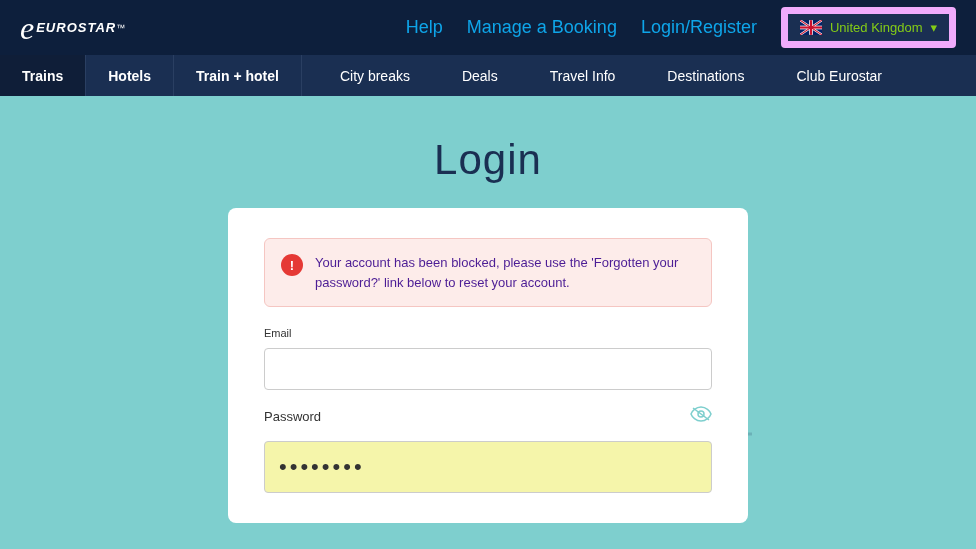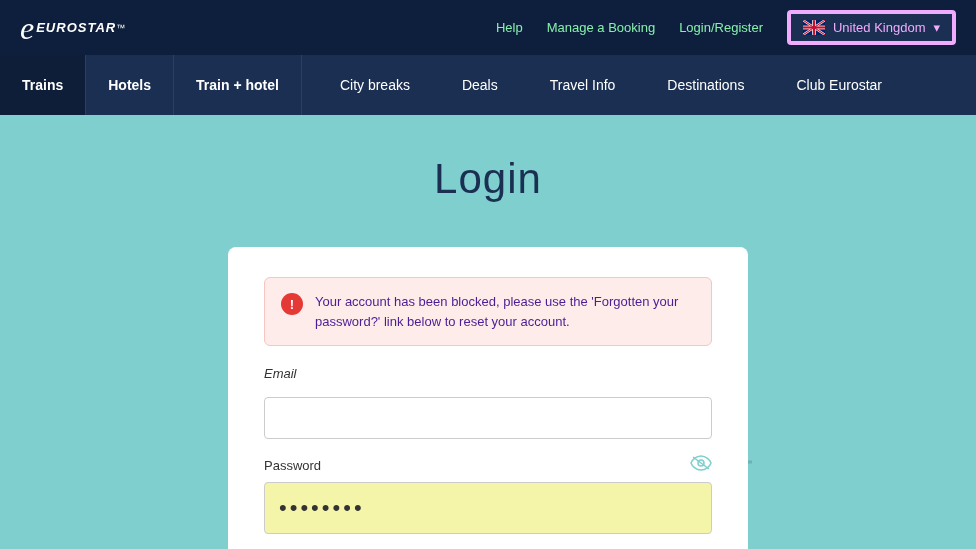--- a/index.html
+++ b/index.html
@@ -32,48 +32,48 @@
       font-family: Georgia, serif;
       line-height: 1;
       margin-right: 2px;
     }
     .top-nav {
       display: flex;
       align-items: center;
       gap: 24px;
     }
     .top-nav a {
-      color: #86efac;
+      color: #0ea5e9;
       text-decoration: none;
-      font-size: 13px;
+      font-size: 18px;
     }
     .region-btn {
       display: flex;
       align-items: center;
       gap: 8px;
       background: #1a2f52;
-      border: 4px solid #f0abfc;
+      border: 7px solid #f0abfc;
       border-radius: 4px;
       padding: 6px 12px;
-      color: #f0abfc;
+      color: #84cc16;
       font-size: 13px;
       cursor: pointer;
     }
     .flag {
       width: 22px;
       height: 15px;
       display: inline-block;
     }
 
     
     .main-nav {
       background: #1a2f52;
       display: flex;
       align-items: stretch;
-      height: 60px;
+      height: 41px;
     }
     .main-nav-left {
       display: flex;
       align-items: stretch;
     }
     .nav-tab {
       display: flex;
       align-items: center;
       padding: 0 22px;
       color: white;
@@ -105,21 +105,20 @@
 
     
     .content {
       position: relative;
       min-height: 440px;
       background: #7ecfce;
       display: flex;
       flex-direction: column;
       align-items: center;
       overflow: hidden;
-      gap: 20px;
     }
 
     
     .skyline {
       position: absolute;
       bottom: 0;
       left: 50%;
       transform: translateX(-50%);
       width: 600px;
       height: 180px;
@@ -170,42 +169,41 @@
       font-size: 13px;
       margin-top: 1px;
     }
     .error-text {
       font-size: 13px;
       color: #4c1d95;
       line-height: 1.5;
     }
 
     .field-label {
-      font-size: 13px;
+      font-size: 11px;
       color: #333;
-      margin-bottom: 16px;
+      margin-bottom: 9px;
       display: block;
-      font-style: italic;
     }
     .field-input {
       width: 100%;
       border: 1px solid #ccc;
       border-radius: 4px;
       padding: 12px 14px;
       font-size: 14px;
       color: #333;
       outline: none;
       margin-bottom: 16px;
     }
 
     .password-row {
       display: flex;
       justify-content: space-between;
       align-items: center;
-      margin-bottom: 6px;
+      margin-bottom: 14px;
     }
     .password-label {
       font-size: 13px;
       color: #333;
     }
     .eye-icon {
       color: #7ecfce;
       font-size: 18px;
       cursor: pointer;
     }

